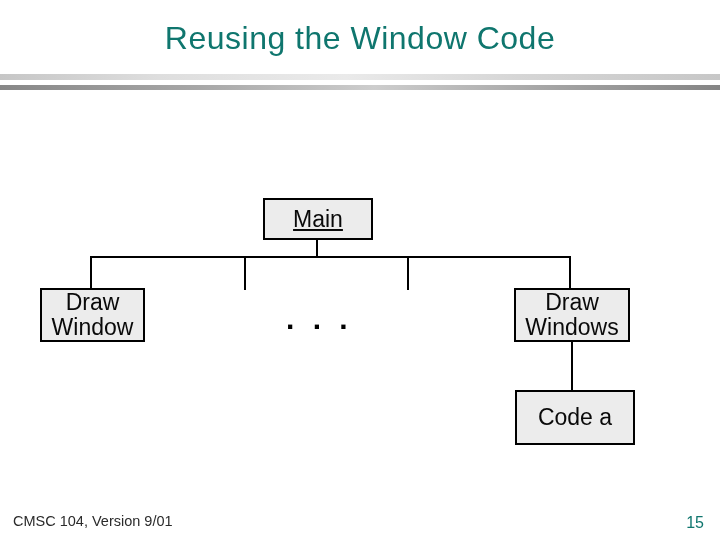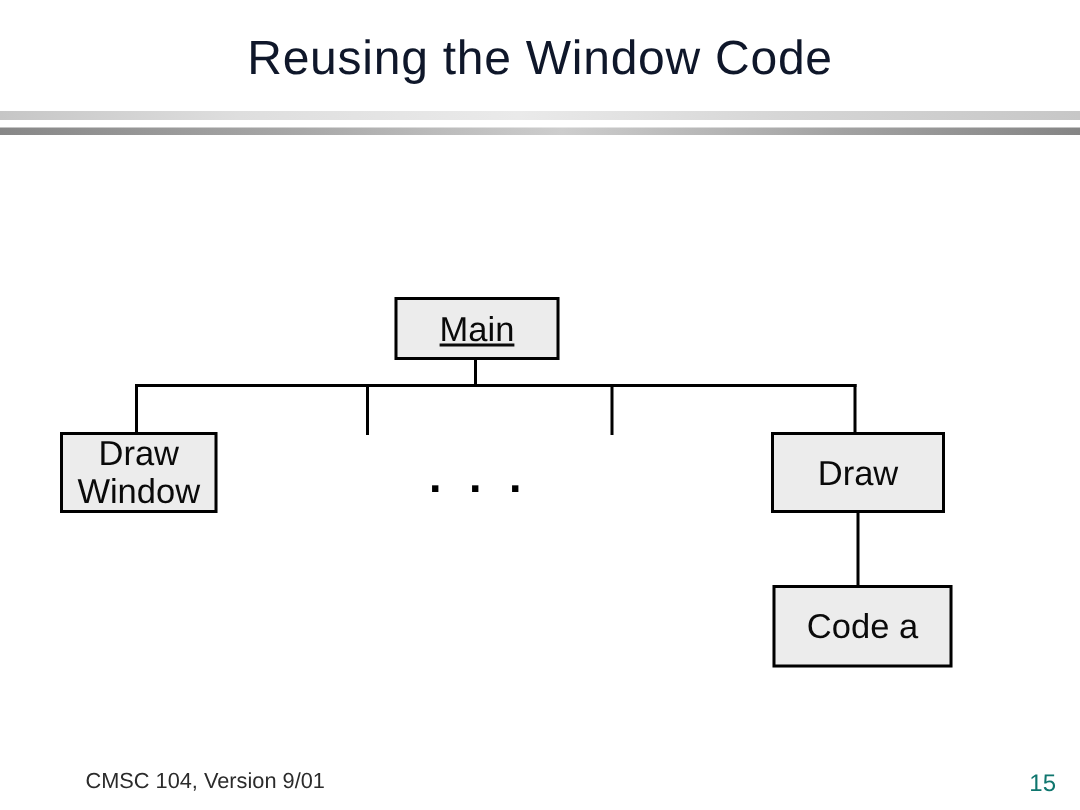--- a/index.html
+++ b/index.html
@@ -5,21 +5,21 @@
   html,body { margin:0; padding:0; background:#fff; }
   .slide {
     position:relative; width:720px; height:540px;
     background:#ffffff; overflow:hidden;
     font-family:"Liberation Sans", sans-serif;
     color:#000;
   }
   .title {
     position:absolute; top:22px; left:0; width:720px;
     text-align:center; font-size:32px; line-height:32px;
-    color:#0f172a; letter-spacing:0.5px;
+    color:#0f766e; letter-spacing:0.5px;
   }
   .bar { position:absolute; left:0; width:720px; }
   .bar-top {
     top:74px; height:6px;
     background:linear-gradient(90deg,#c6c6c6 0%,#dedede 22%,#eaeaea 48%,#d6d6d6 72%,#c7c7c7 100%);
   }
   .bar-bottom {
     top:85px; height:5px;
     background:linear-gradient(90deg,#878787 0%,#a8a8a8 28%,#cdcdcd 52%,#a2a2a2 78%,#858585 100%);
   }
@@ -43,21 +43,21 @@
   .node-draw-outline  { left:40px;  top:288px; width:105px; height:54px; }
   .node-draw-windows  { left:514px; top:288px; width:116px; height:54px; }
   .node-draw-a-window { left:515px; top:390px; width:120px; height:55px; }
   .ellipsis {
     position:absolute; left:286px; top:304px; width:110px;
     font-size:30px; line-height:30px; font-weight:bold;
     letter-spacing:5px; color:#000; white-space:pre;
   }
   .footer-left {
     position:absolute; left:13px; top:513px;
-    font-size:14.5px; color:#2b2b2b;margin-left:44px;
+    font-size:14.5px; color:#2b2b2b;
   }
   .footer-right {
     position:absolute; right:16px; top:514px;
     font-size:16px; color:#0f766e;
   }
 </style>
 </head>
 <body>
 
 <div class="slide">
@@ -81,20 +81,21 @@
 
   <div class="node node-draw-outline">
     <div>Draw</div>
     <div>Window</div>
   </div>
 
   <div class="ellipsis">. . .</div>
 
   <div class="node node-draw-windows">
     <div>Draw</div>
+    <div>Windows</div>
   </div>
 
   <div class="node node-draw-a-window">
     <div>Code a</div>
   </div>
 
   <div class="footer-left">CMSC 104, Version 9/01</div>
   <div class="footer-right">15</div>
 
 </div>

